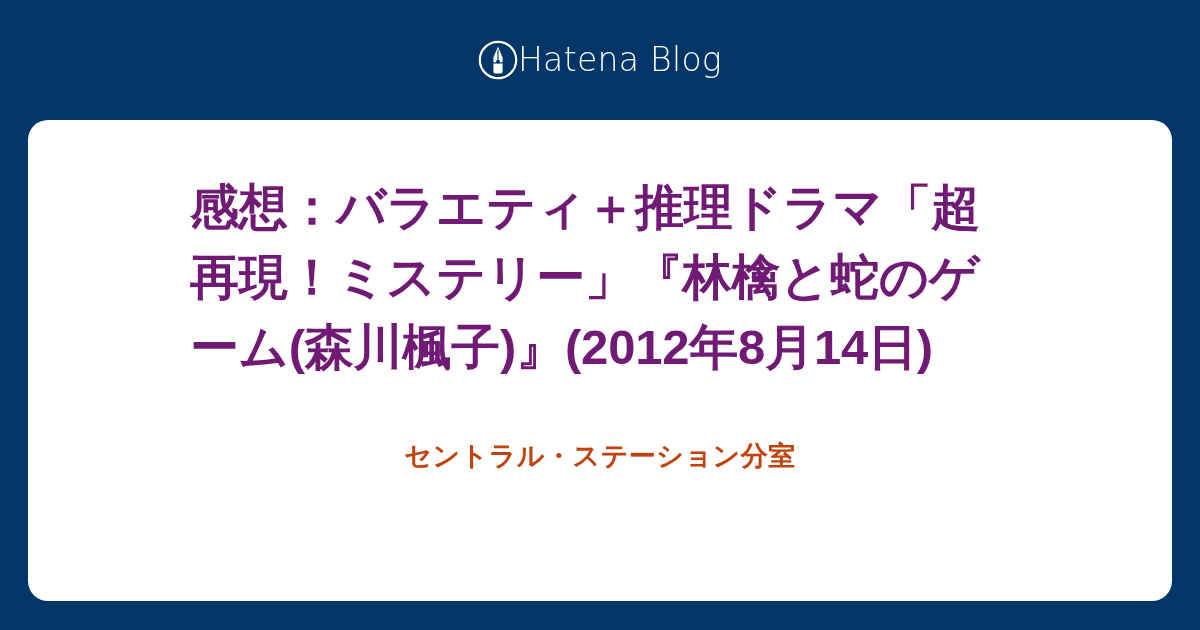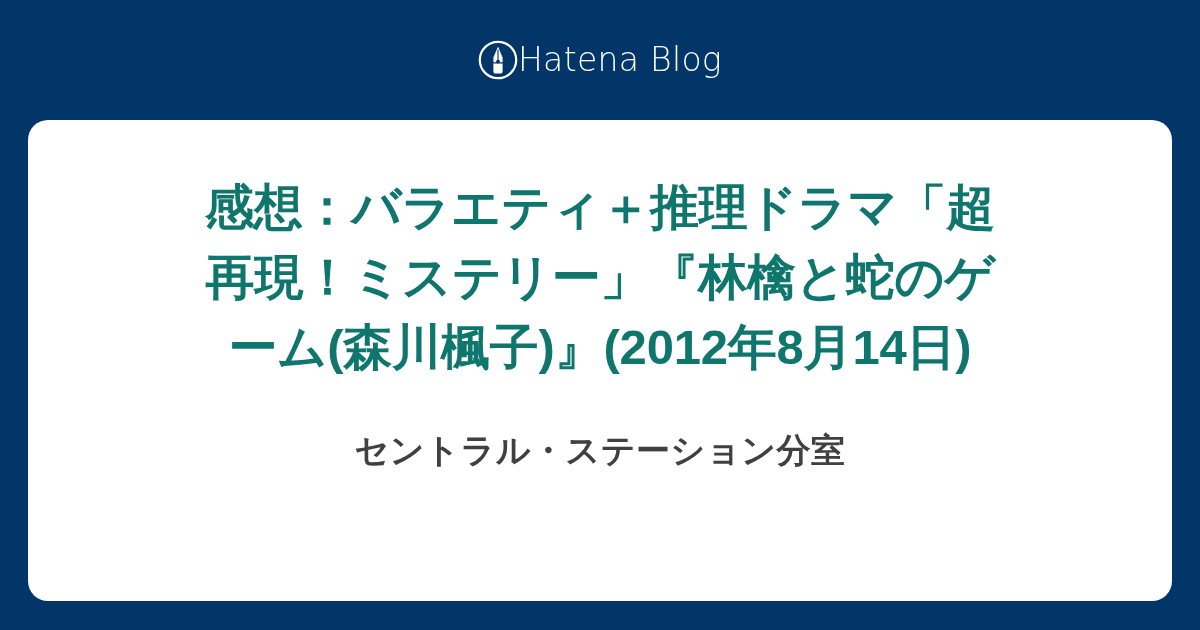--- a/index.html
+++ b/index.html
@@ -68,34 +68,33 @@
     display: flex;
     flex-direction: column;
     align-items: center;
     justify-content: flex-start;
     padding: 52px 60px 30px 60px;
   }
 
   .entry-title {
     width: 820px;
     margin: 0;
-    color: #0f766e;
+    color: #701a75;
     font-size: 49px;
     line-height: 70px;
     font-weight: 700;
-    text-align: center;
     word-break: break-all;
     letter-spacing: -0.2px;
   }
 
   .blog-title {
-    margin: 6px;
+    margin: 12px;
     padding-top: 44px;
-    color: #404040;
-    font-size: 34px;
+    color: #c2410c;
+    font-size: 27px;
     line-height: 36px;
     font-weight: 700;
     text-align: center;
     letter-spacing: 0.5px;
     word-break: break-all;
   }
 </style>
 </head>
 <body>
 

